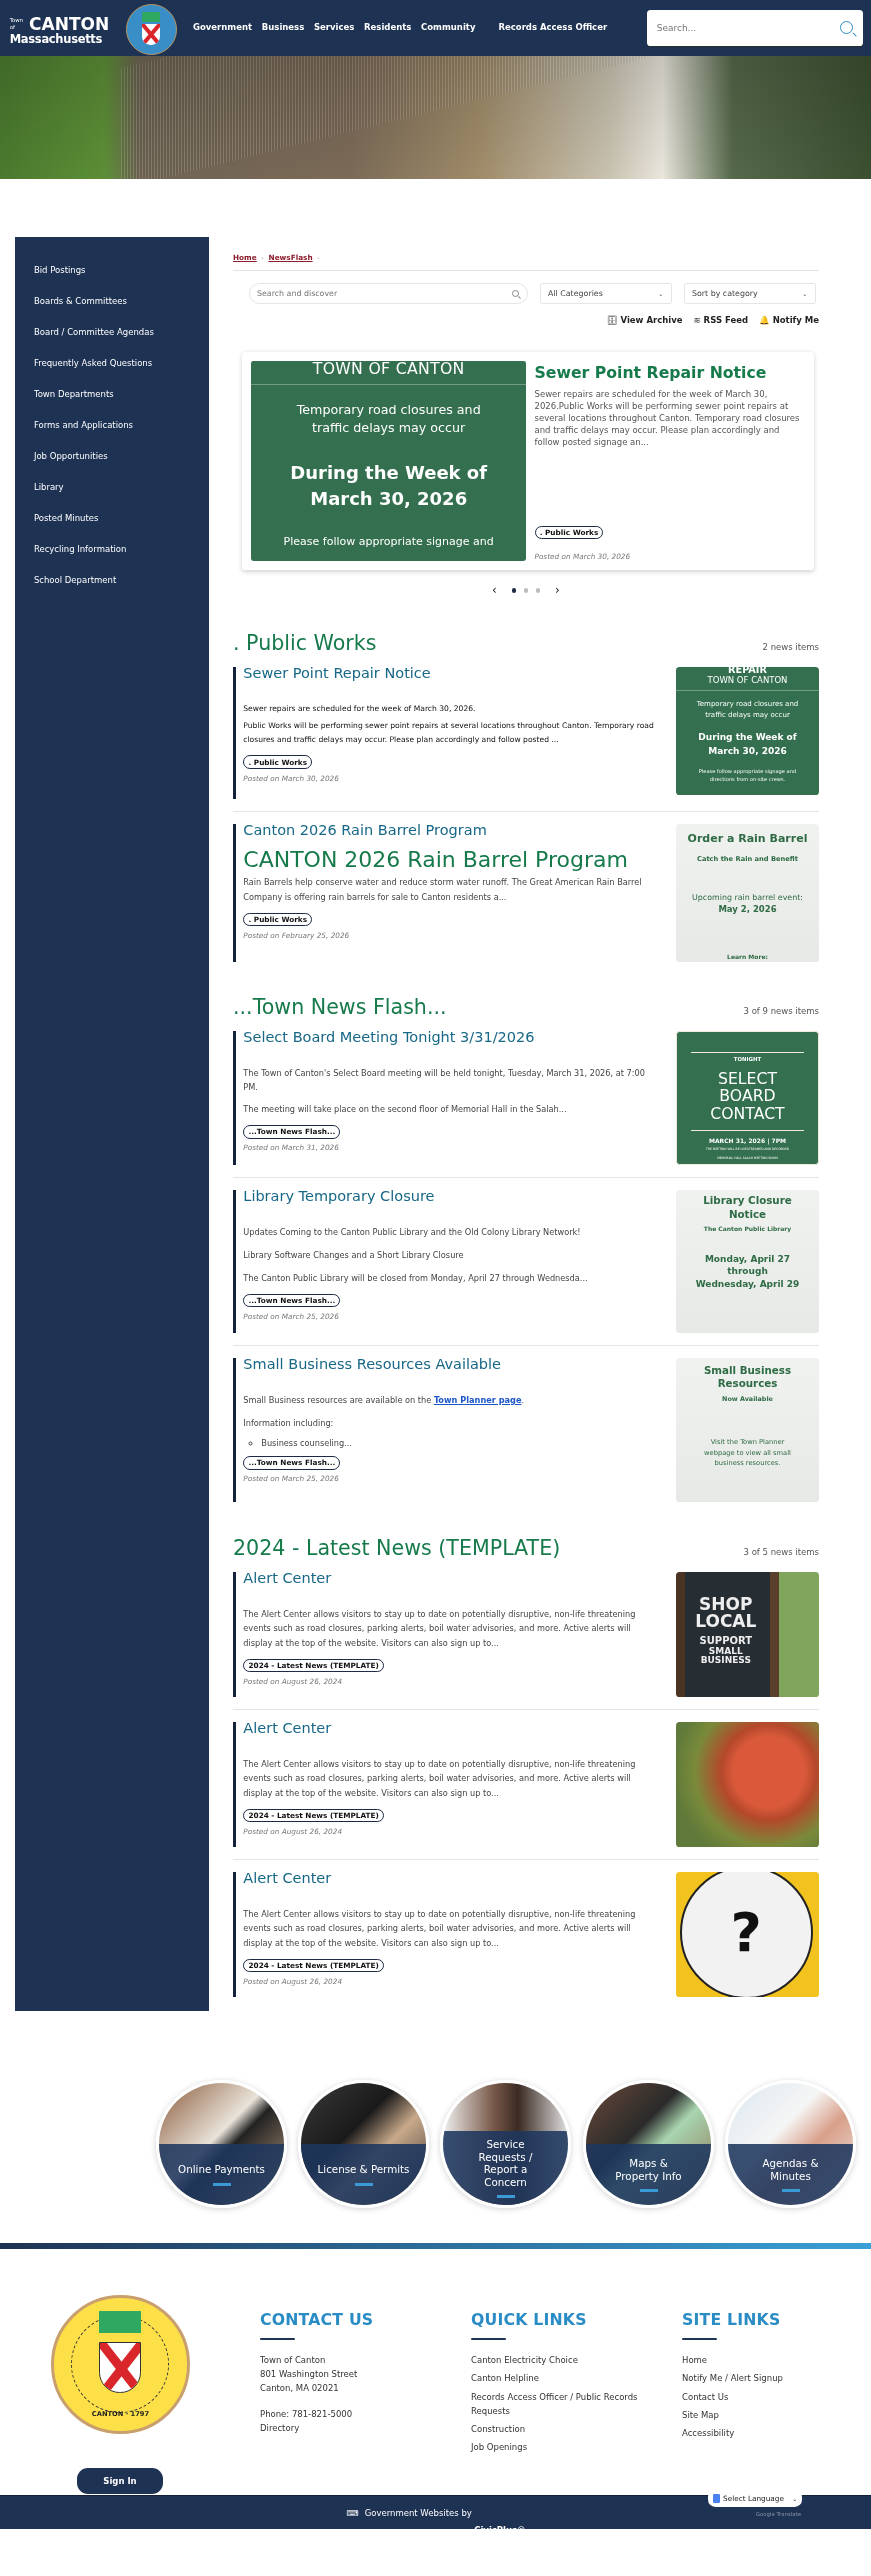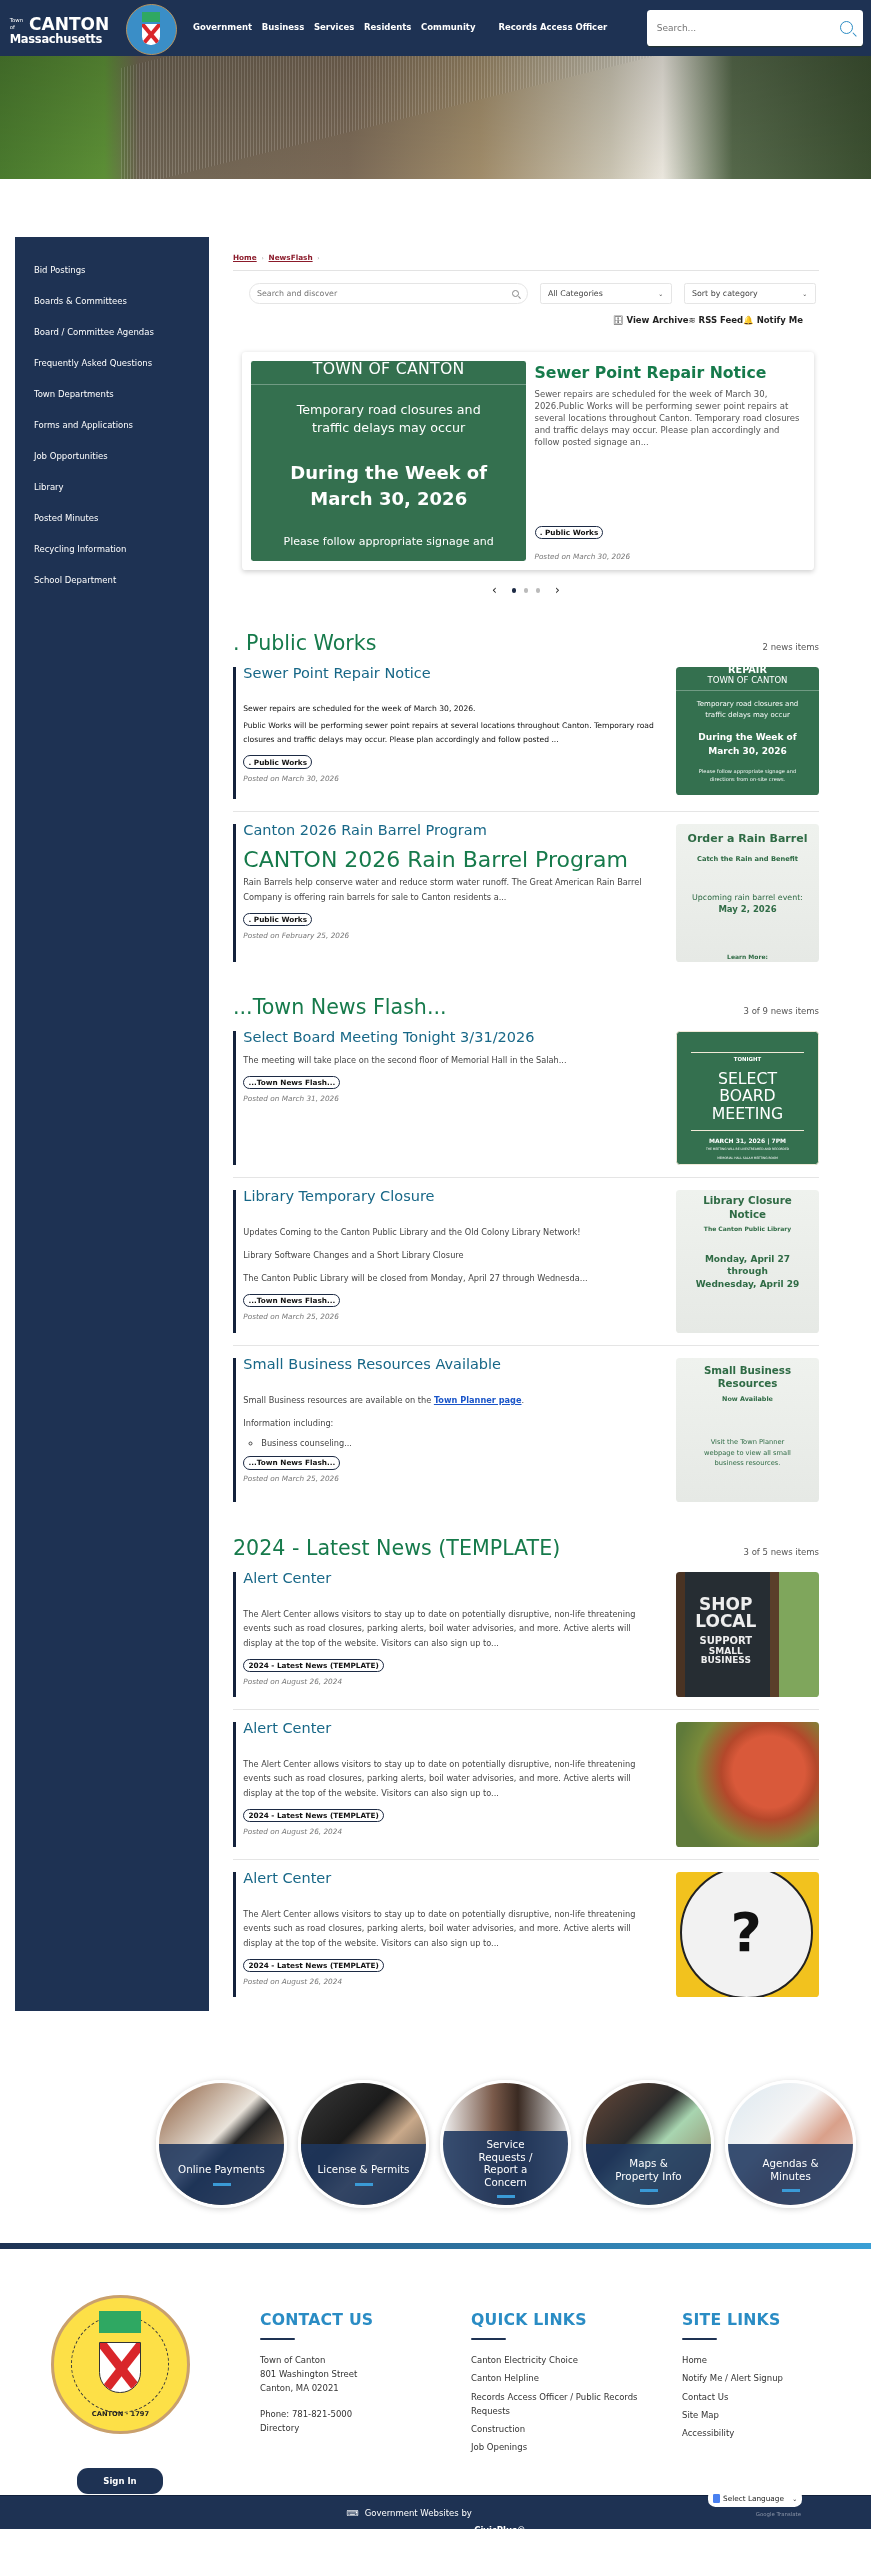--- a/index.html
+++ b/index.html
@@ -47,21 +47,21 @@
   .breadcrumb a { text-decoration: underline; color: #8b1a2a; font-weight: bold; }
   .breadcrumb .sep { color: #999; margin: 0 2.4px; font-size: 6px; }
 
   .filters { display: flex; gap: 12px; margin: 12px 0 0 15.7px; }
   .filter-search { width: 279px; height: 20.6px; border: 0.6px solid #e5e5e5; border-radius: 11px; display: flex; align-items: center; padding: 0 7.3px; }
   .filter-search input { border: none; outline: none; flex: 1; font-size: 7.9px; color: #555; font-family: "DejaVu Sans", sans-serif; }
   .filter-search .mag2 { width: 7.9px; height: 7.9px; border: 0.9px solid #888; border-radius: 50%; position: relative; }
   .filter-search .mag2::after { content:""; position:absolute; width:0.9px; height:3px; background:#888; right:-1.8px; bottom:-2.4px; transform: rotate(-45deg); }
   .select { width: 132px; height: 20.6px; border: 0.6px solid #e5e5e5; border-radius: 2.4px; display: flex; align-items: center; justify-content: space-between; padding: 0 7.3px; font-size: 7.9px; color: #444; }
   .select .chev { font-size: 6px; color: #444; }
-  .actions { display: flex; justify-content: flex-end; margin: 11px 16px 0; font-size: 8.5px; font-weight: bold; color: #222; }
+  .actions { display: flex; justify-content: flex-end; gap: 11px; margin: 11px 0 0; font-size: 8.5px; font-weight: bold; color: #222; }
   .actions span.ic { margin-right: 3px; font-weight: normal; }
 
   .carousel-card { margin: 27px 0 0 0; width: 572px; height: 218px; border-radius: 3.6px; box-shadow: 0 1.2px 4.8px rgba(0,0,0,0.18); background: #fff; position: relative; left: 8.5px; }
   .green-img { position: absolute; left: 9.7px; top: 9.7px; width: 275px; height: 200px; background: #34704f; border-radius: 2.4px; overflow: hidden; color: #fff; text-align: center; }
   .green-img .l1 { font-size: 15.7px; letter-spacing: 0.3px; margin-top: -2.4px; padding-bottom: 6px; border-bottom: 0.6px solid rgba(255,255,255,0.3); }
   .green-img .l2 { font-size: 12.7px; margin-top: 15.7px; line-height: 1.4; }
   .green-img .l3 { font-size: 18px; font-weight: bold; margin-top: 24px; line-height: 1.45; }
   .green-img .l4 { font-size: 11px; margin-top: 22px; }
   .carousel-body { position: absolute; left: 293px; top: 11px; right: 12px; }
   .carousel-body h2 { font-size: 15.7px; color: #167a4b; font-weight: bold; }
@@ -274,29 +274,30 @@
     </div>
 
     <div class="section-head" style="margin-top:33px">
       <h2>...Town News Flash...</h2>
       <span class="count">3 of 9 news items</span>
     </div>
 
     <div class="news-item">
       <div class="news-left" style="height:134px">
         <h3>Select Board Meeting Tonight 3/31/2026</h3>
+        <p class="excerpt-first">The Town of Canton's Select Board meeting will be held tonight, Tuesday, March 31, 2026, at 7:00 PM.</p>
         <p style="margin-top:7.3px">The meeting will take place on the second floor of Memorial Hall in the Salah...</p>
         <div class="tagwrap"><span class="tag">...Town News Flash...</span></div>
         <span class="posted">Posted on March 31, 2026</span>
       </div>
       <div class="news-thumb thumb-green" style="height:134px;border:1.8px solid #f1ead8">
         <div style="font-size:5.4px;font-weight:bold;margin-top:20.6px;border-top:0.6px solid #f1ead8;width:80%;margin-left:10%;padding-top:2.4px">TONIGHT</div>
         <div style="font-size:15.7px;margin-top:8.5px;line-height:1.1">SELECT</div>
         <div style="font-size:15.7px;line-height:1.1">BOARD</div>
-        <div style="font-size:15.7px;line-height:1.1">MEETING</div>
+        <div style="font-size:15.7px;line-height:1.1">CONTACT</div>
         <div style="font-size:6px;font-weight:bold;margin-top:8.5px;border-top:1.2px solid #f1ead8;width:80%;margin-left:10%;padding-top:6px">MARCH 31, 2026 | 7PM</div>
         <div style="font-size:3px;margin-top:2.4px">THE MEETING WILL BE LIVESTREAMED AND RECORDED</div>
         <div style="font-size:3px;margin-top:4.8px">MEMORIAL HALL SALAH MEETING ROOM</div>
       </div>
     </div>
 
     <div class="news-item divider">
       <div class="news-left" style="height:143px">
         <h3>Library Temporary Closure</h3>
         <p class="excerpt-first">Updates Coming to the Canton Public Library and the Old Colony Library Network!</p>

